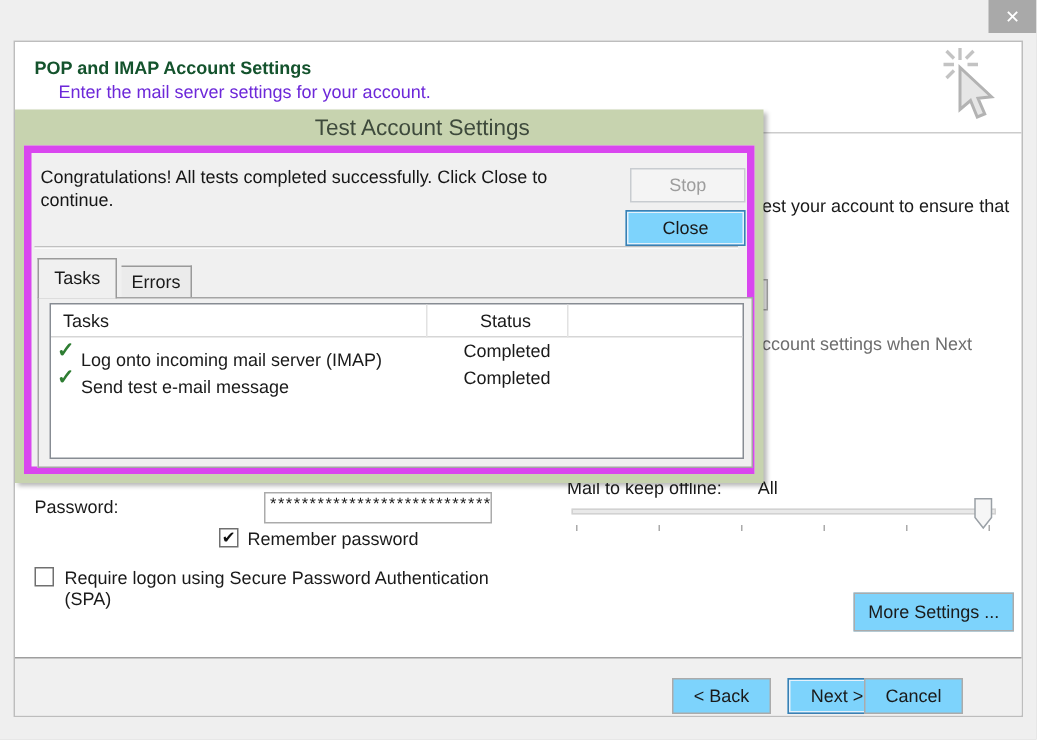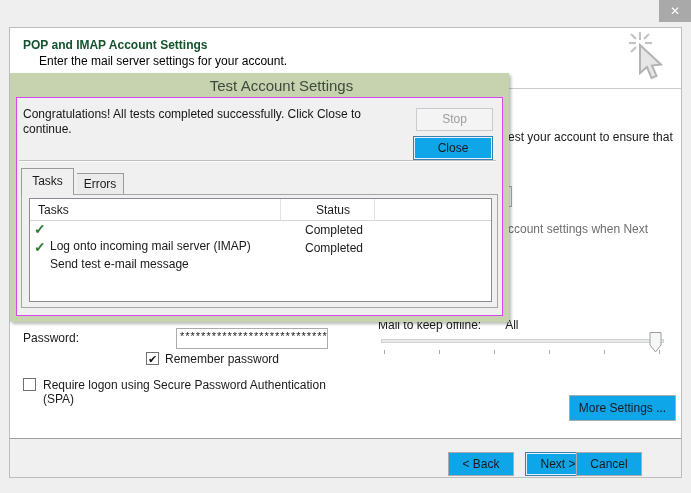--- a/index.html
+++ b/index.html
@@ -10,21 +10,21 @@
   
   .titlebar{position:absolute;left:0;top:0;width:691px;height:26px;background:#efefef;}
   .title-text{position:absolute;left:0;right:0;top:5px;text-align:center;
               font-size:15px;color:#454545;}
   .win-close{position:absolute;right:0;top:0;width:32px;height:22px;background:#a9a9a9;
              color:#fff;text-align:center;line-height:22px;font-size:12px;cursor:default;}
 
   .main-panel{position:absolute;left:9px;top:27px;width:673px;height:451px;
               background:#ffffff;border:1px solid #bdbdbd;}
   .header-title{position:absolute;left:13px;top:10px;font-weight:bold;color:#14532d;}
-  .header-subtitle{position:absolute;left:29px;top:26px;color:#000000;}
+  .header-subtitle{position:absolute;left:29px;top:26px;color:#6d28d9;}
   .header-sep{position:absolute;left:0;top:60px;width:671px;height:1px;background:#cccccc;}
 
   .click-icon{position:absolute;right:12px;top:2px;}
 
   
   .bg-frag-test{position:absolute;left:498px;top:102px;width:180px;color:#1a1a1a;}
   .bg-frag-button{position:absolute;left:461px;top:158px;width:41px;height:21px;
                   background:#fdfdfd;border:1px solid #ababab;}
   .bg-frag-auto{position:absolute;left:498px;top:194px;width:180px;color:#6e6e6e;}
 
@@ -41,39 +41,39 @@
             padding:1px 3px 0 3px;overflow:hidden;white-space:nowrap;color:#1a1a1a;}
   .checkbox{display:inline-block;width:13px;height:13px;background:#fff;
             border:1px solid #707070;text-align:center;line-height:12px;
             font-size:11px;color:#111;vertical-align:middle;}
   .remember-row{position:absolute;left:136px;top:323px;}
   .remember-row .lbl{margin-left:6px;vertical-align:middle;}
   .spa-row{position:absolute;left:13px;top:350px;display:flex;}
   .spa-row .txt{margin-left:7px;line-height:14px;}
   .more-settings{position:absolute;left:559px;top:367px;width:107px;height:26px;}
 
-  .btn{background:#0ea5e9;border:1px solid #ababab;color:#1a1a1a;font-size:12px;
+  .btn{background:#7dd3fc;border:1px solid #ababab;color:#1a1a1a;font-size:12px;
        text-align:center;display:inline-block;}
   .btn-default{border:1px solid #3c7fb1;box-shadow:inset 0 0 0 1px #e5f1fb;}
   .btn-disabled{background:#f4f4f4;border:1px solid #c8ccd0;color:#9d9d9d;}
 
   .footer{position:absolute;left:0;top:410px;width:671px;height:39px;background:#f0f0f0;
           border-top:1px solid #9e9e9e;}
   .footer .btn{position:absolute;top:13px;width:66px;height:24px;line-height:22px;}
   .btn-back{left:438px;}
   .btn-next{left:515px;}
   .btn-cancel{left:566px;}
 
   
   .test-dialog{position:absolute;left:10px;top:73px;width:499px;height:249px;
                background:#c7d3af;box-shadow:2px 2px 3px rgba(0,0,0,0.28);}
   .test-title{position:absolute;left:0;right:0;top:4px;text-align:center;
               font-size:15px;color:#3e4a3c;padding-left:44px;}
   .test-inner{position:absolute;left:6px;top:24px;width:487px;height:219px;
-              background:#f0f0f0;border:1px solid #d946ef;}
+              background:#f0f0f0;border:5px solid #d946ef;}
   .test-msg{position:absolute;left:6px;top:9px;width:384px;line-height:15px;color:#161616;}
   .btn-stop{position:absolute;left:399px;top:10px;width:77px;height:23px;line-height:21px;}
   .btn-close{position:absolute;left:396px;top:38px;width:80px;height:24px;line-height:22px;}
   .etched{position:absolute;left:2px;right:6px;top:62px;height:2px;
           border-top:1px solid #c0c0c0;border-bottom:1px solid #fbfbfb;}
   .tab{position:absolute;border:1px solid #9a9a9a;text-align:center;font-size:12px;}
   .tab-active{left:4px;top:70px;width:53px;height:27px;background:#f0f0f0;
               border-bottom:none;line-height:24px;z-index:3;}
   .tab-inactive{left:60px;top:75px;width:47px;height:22px;background:#ebebeb;
                 border-left:none;line-height:20px;z-index:1;}
@@ -81,21 +81,21 @@
             background:#f0f0f0;border:1px solid #a5a5a5;z-index:2;}
   .lv{position:absolute;left:7px;top:3px;width:463px;height:104px;background:#fff;
       border:1px solid #878c93;}
   .lv-header{position:relative;height:22px;border-bottom:1px solid #d6d6d6;}
   .lv-h-task{position:absolute;left:8px;top:4px;color:#1a1a1a;}
   .lv-h-status{position:absolute;left:286px;top:4px;color:#1a1a1a;}
   .lv-colsep{position:absolute;top:0;width:1px;height:22px;background:#e2e2e2;}
   .lv-row{position:relative;height:18px;}
   .lv-check{position:absolute;left:4px;top:0px;color:#2e7d32;font-weight:bold;
             font-size:14px;}
-  .lv-task{position:absolute;left:20px;top:18px;}
+  .lv-task{position:absolute;left:20px;top:8px;}
   .lv-status{position:absolute;left:275px;top:2px;}
 </style>
 </head>
 <body>
 
 <div id="stage">
 
   <div class="titlebar">
     <div class="win-close">
       <span>✕</span>

